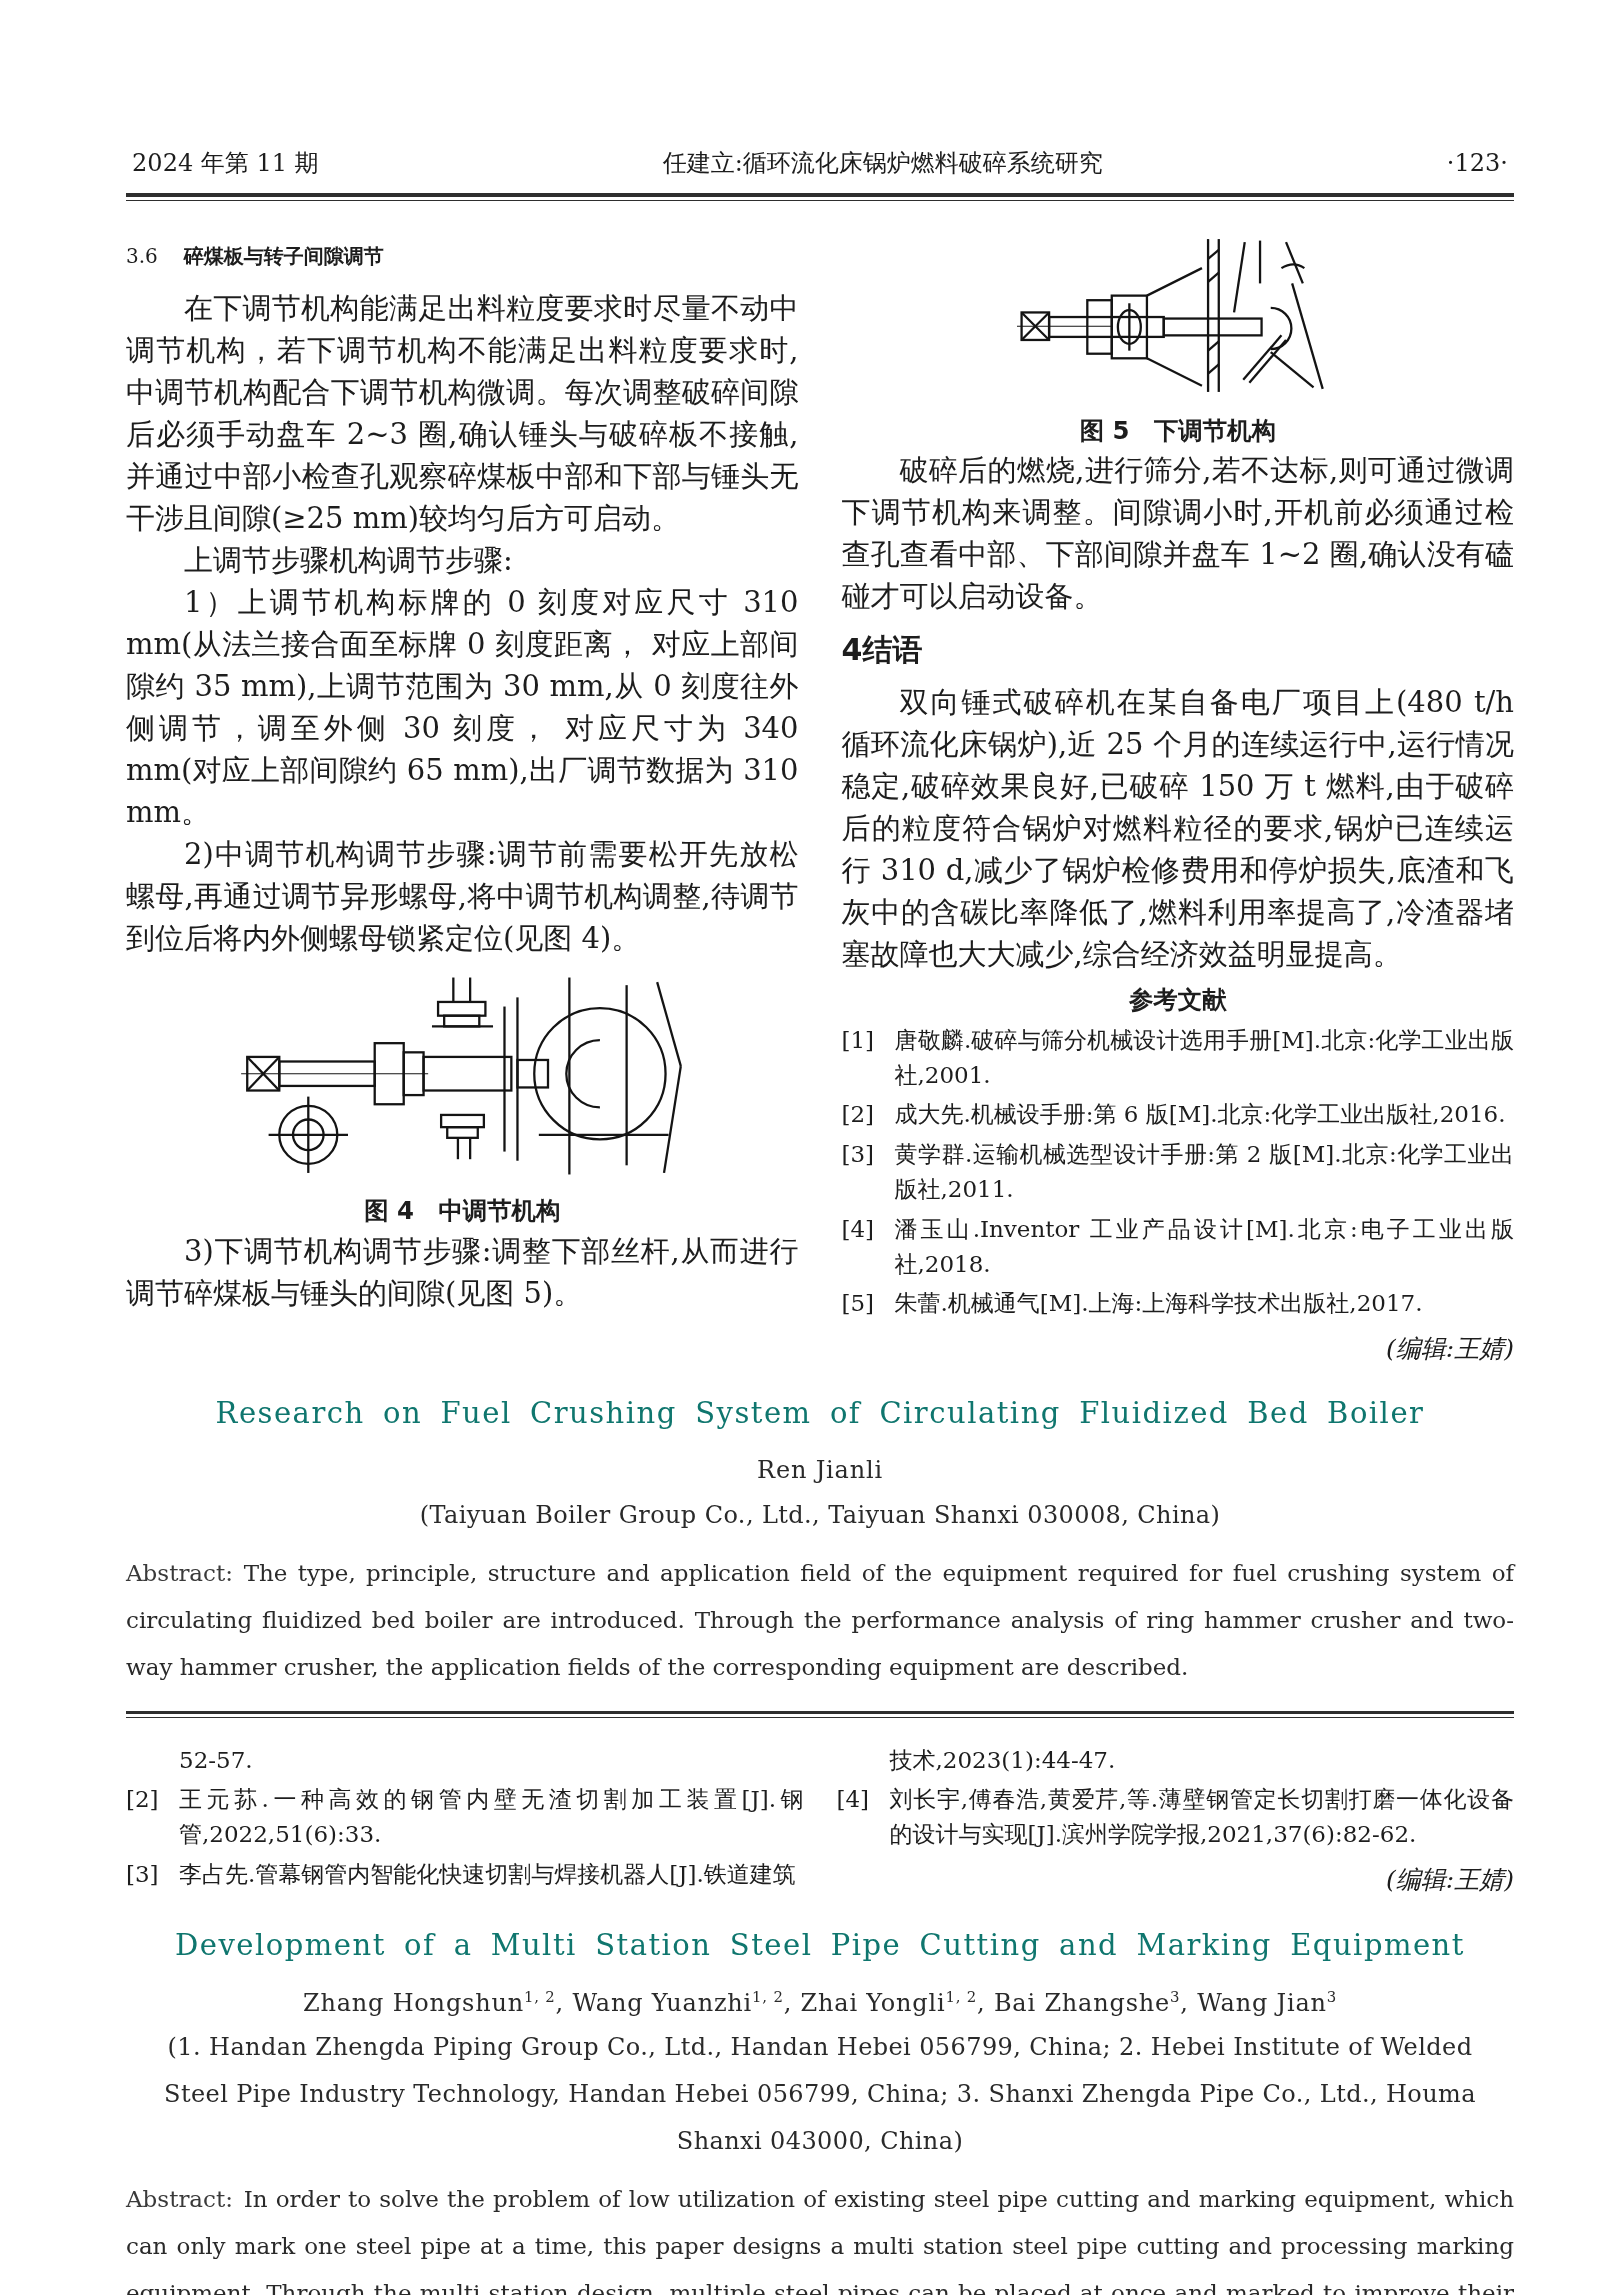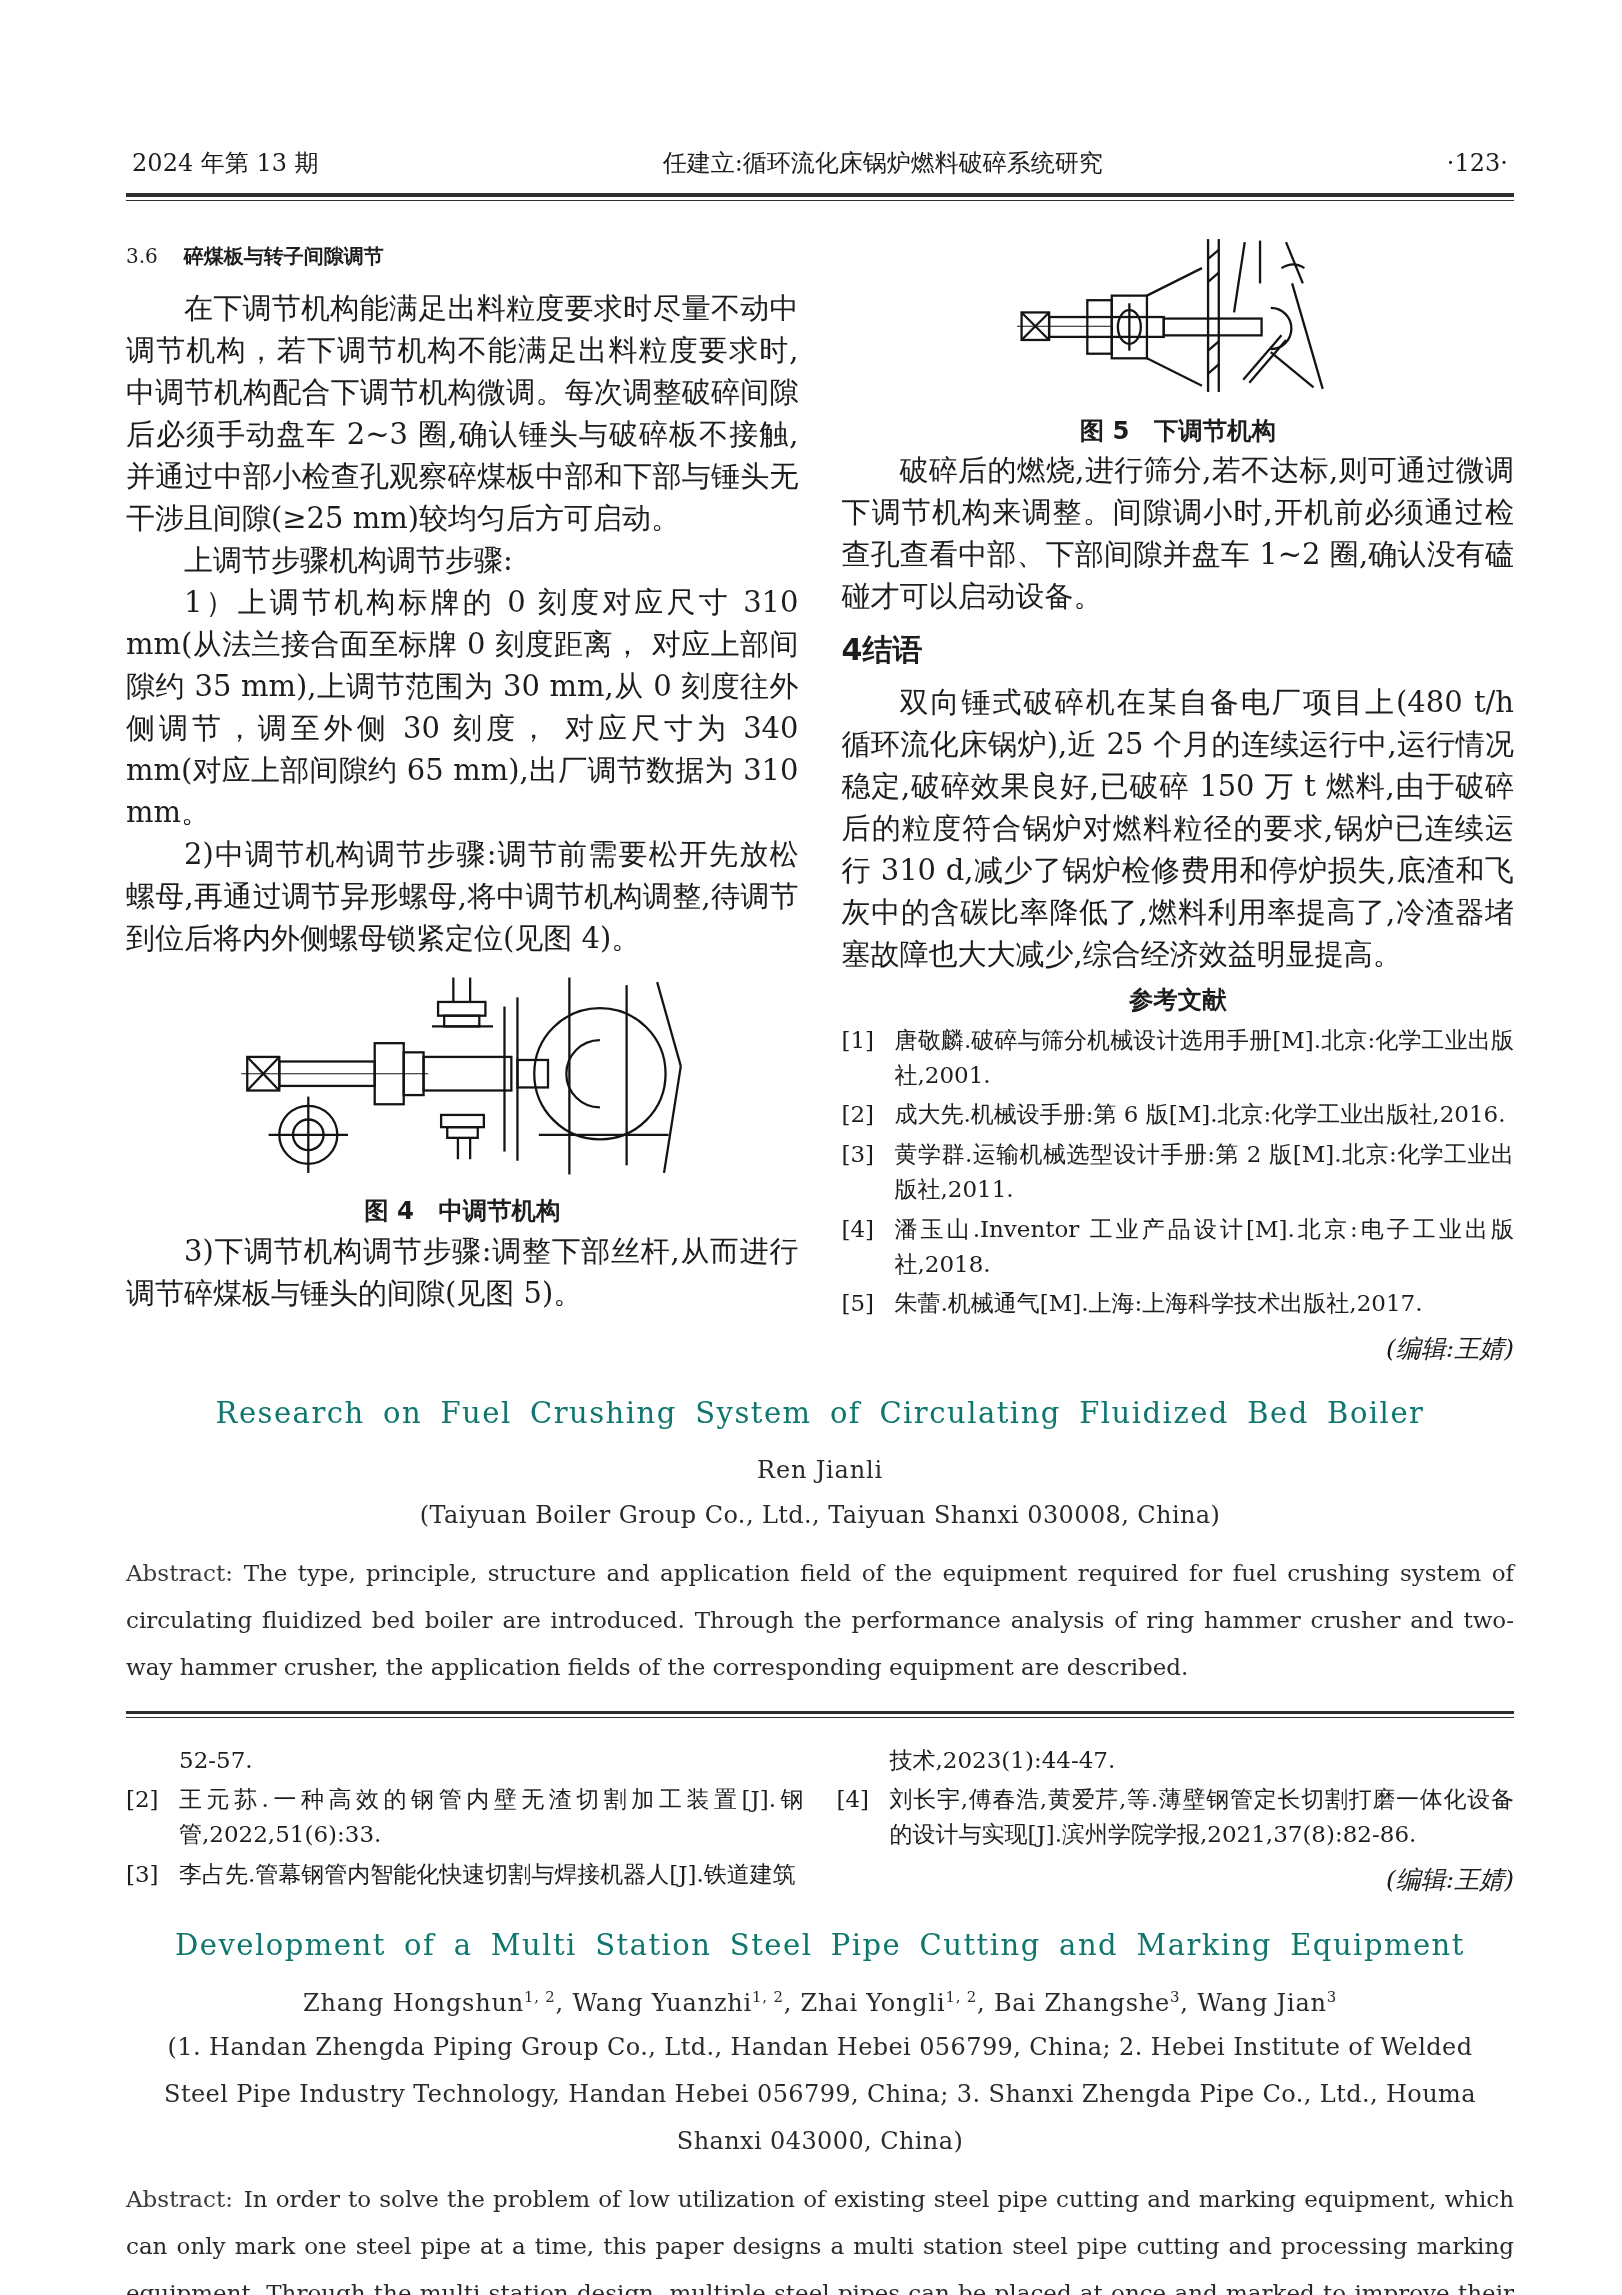--- a/index.html
+++ b/index.html
@@ -76,21 +76,21 @@
     font-size:23px;line-height:35px;margin-top:25px;text-align:justify;
   }
   sup{font-size:0.62em;text-align:center;}
 </style>
 </head>
 <body>
 
 <div class="page">
 
   <div class="page-header">
-    <span>2024 年第 13 期</span>
+    <span>2024 年第 11 期</span>
     <span>任建立:循环流化床锅炉燃料破碎系统研究</span>
     <span>·123·</span>
   </div>
   <div class="rule-double"></div>
 
   <div class="columns">
 
     <div>
       <h2 class="sec-heading"><span class="sec-no">3.6</span><span>碎煤板与转子间隙调节</span></h2>
       <p class="indent">在下调节机构能满足出料粒度要求时尽量不动中调节机构，若下调节机构不能满足出料粒度要求时,中调节机构配合下调节机构微调。每次调整破碎间隙后必须手动盘车 2~3 圈,确认锤头与破碎板不接触,并通过中部小检查孔观察碎煤板中部和下部与锤头无干涉且间隙(≥25 mm)较均匀后方可启动。</p>
@@ -231,21 +231,21 @@
           </div>
       </div>
       <div>
         <div>
             <div class="ref-row">
               <span class="ref-label"></span>
               <span class="ref-text">技术,2023(1):44-47.</span>
             </div>
             <div class="ref-row">
               <span class="ref-label">[4]</span>
-              <span class="ref-text">刘长宇,傅春浩,黄爱芹,等.薄壁钢管定长切割打磨一体化设备的设计与实现[J].滨州学院学报,2021,37(8):82-86.</span>
+              <span class="ref-text">刘长宇,傅春浩,黄爱芹,等.薄壁钢管定长切割打磨一体化设备的设计与实现[J].滨州学院学报,2021,37(6):82-62.</span>
             </div>
           </div>
         <div class="editor-note">(编辑:王婧)</div>
       </div>
     </div>
   </div>
 
   <div class="en-block">
     <div class="en-title">Development of a Multi Station Steel Pipe Cutting and Marking Equipment</div>
     <div class="en-author"><span>Zhang Hongshun<sup>1, 2</sup></span>, <span>Wang Yuanzhi<sup>1, 2</sup></span>, <span>Zhai Yongli<sup>1, 2</sup></span>, <span>Bai Zhangshe<sup>3</sup></span>, <span>Wang Jian<sup>3</sup></span></div>

